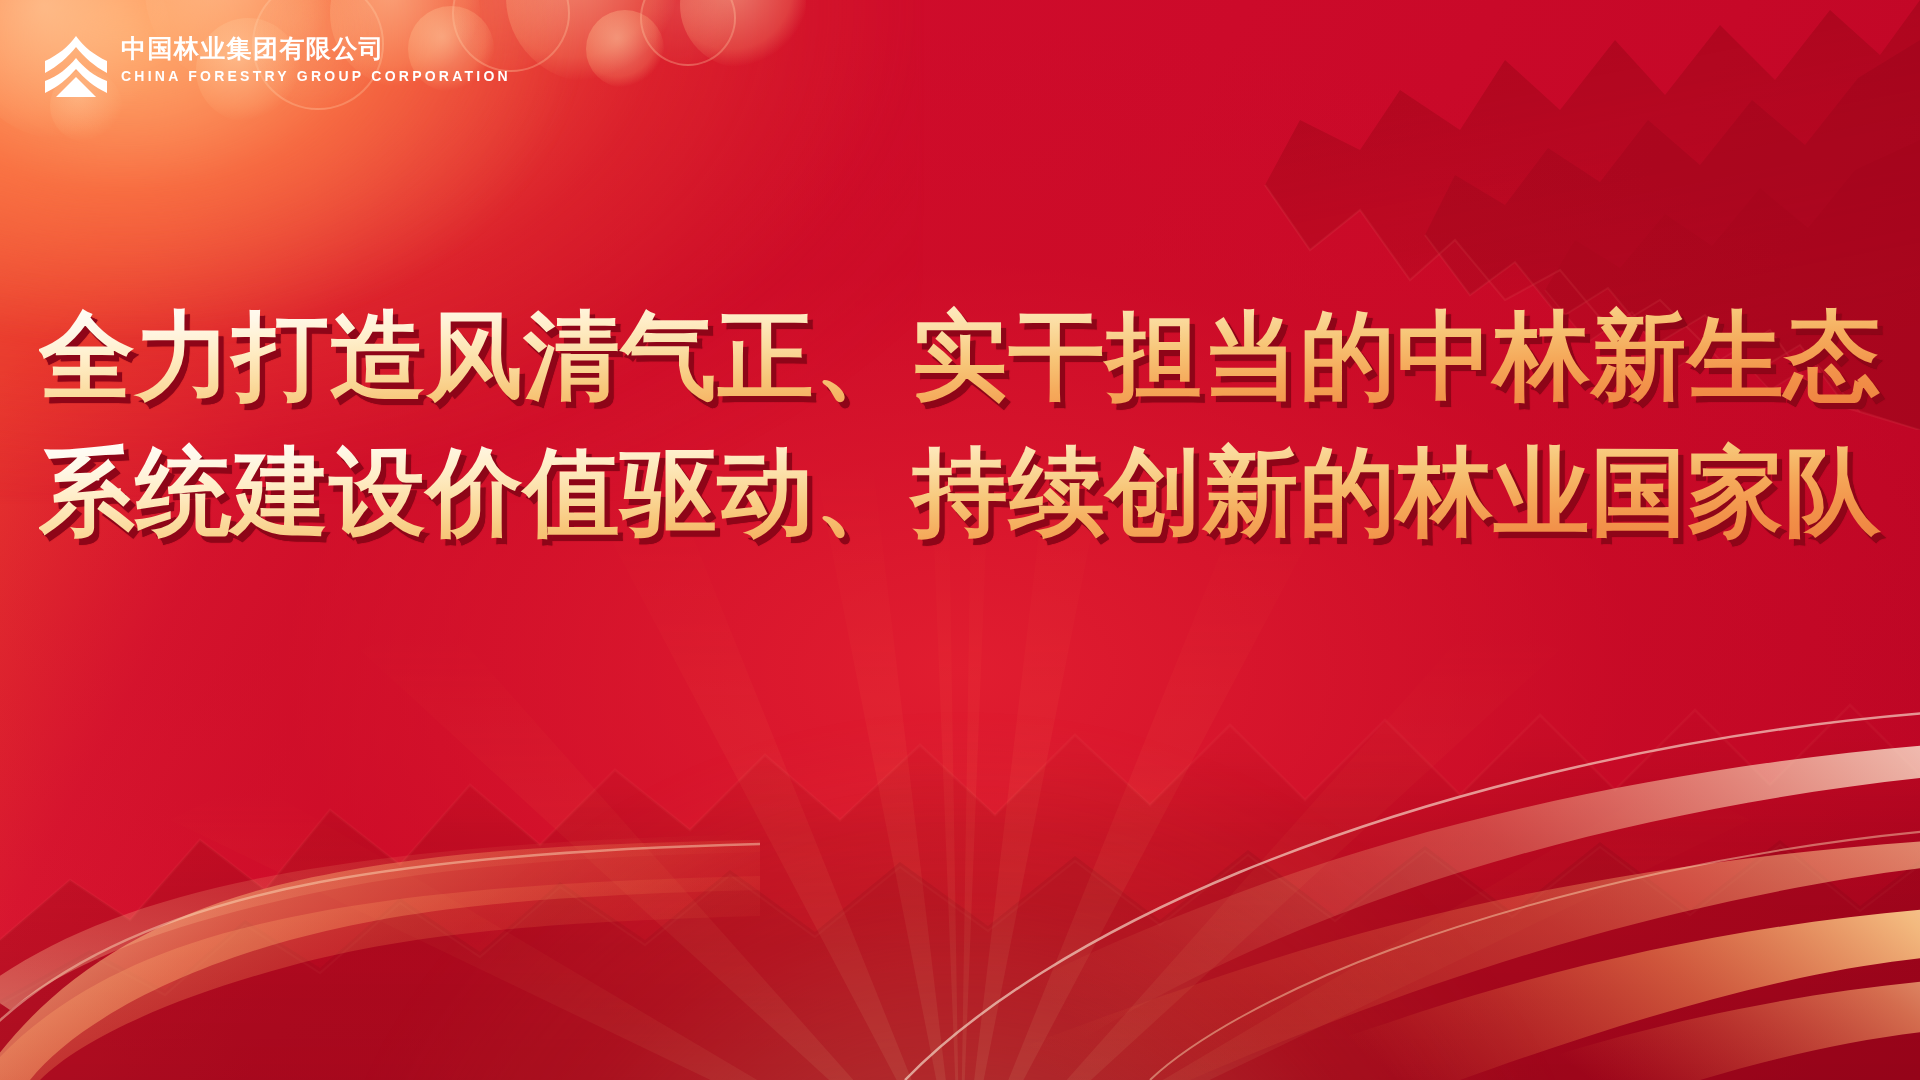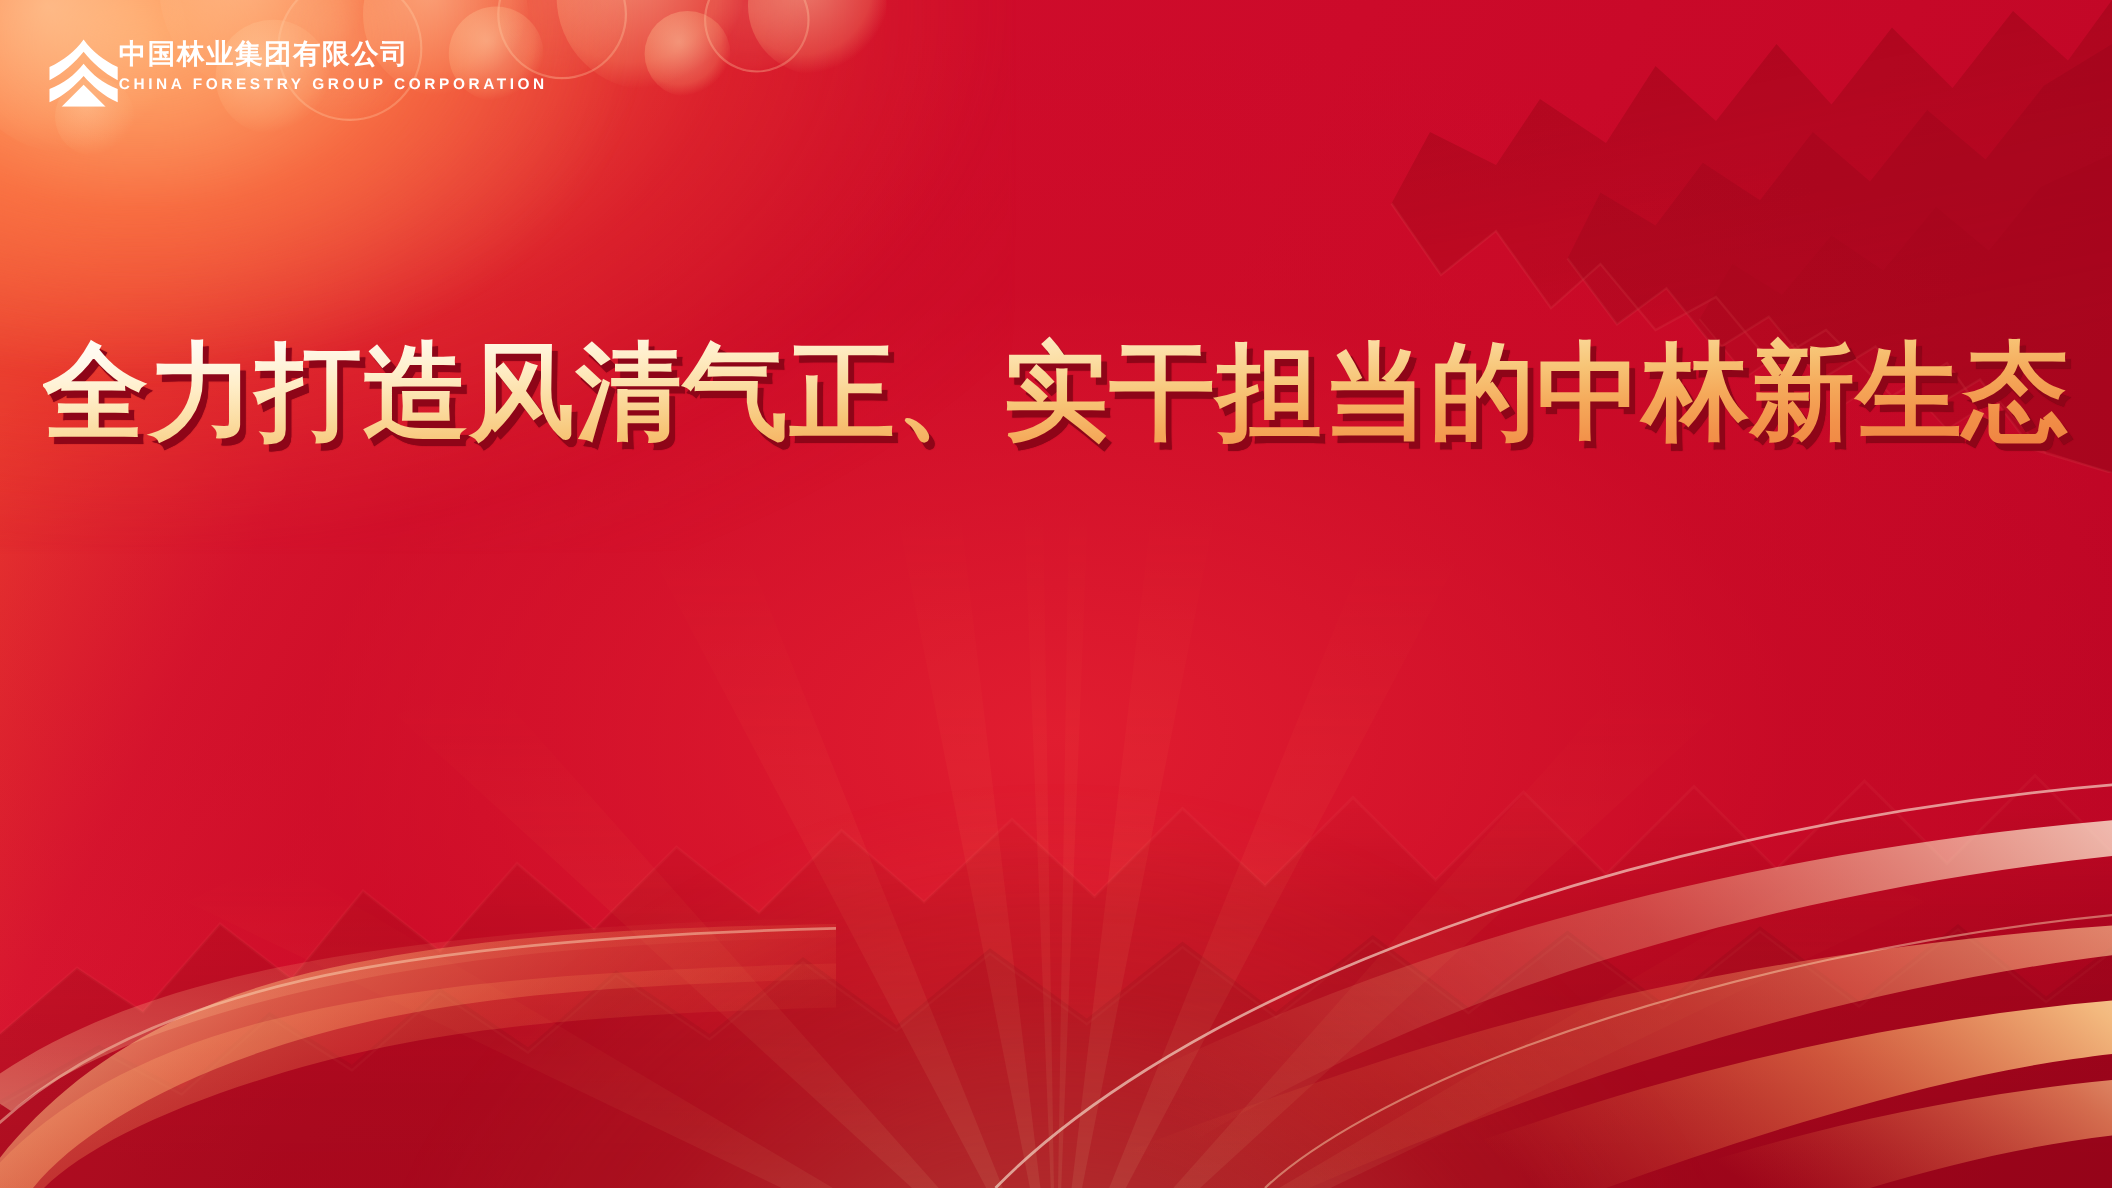--- a/index.html
+++ b/index.html
@@ -48,21 +48,21 @@
     filter:blur(12px);
   }
 
   
   .ribbons { position:absolute; left:0; bottom:0; width:1920px; height:420px; }
   .ribbons-left { position:absolute; left:0; bottom:0; width:760px; height:340px; }
 
   
   .logo-block { position:absolute; left:44px; top:30px; display:flex; align-items:flex-start; }
   .logo-mark { width:64px; height:62px; flex:0 0 auto; margin-top:5px; }
-  .logo-text { padding-top:6px; }
+  .logo-text { margin-left:13px; padding-top:6px; }
   .logo-cn {
     color:#ffffff; font-size:25px; font-weight:700; letter-spacing:1.4px;
     line-height:1.05; white-space:nowrap; font-family:"DejaVu Sans","Liberation Sans",sans-serif;
   }
   .logo-en {
     color:#ffffff; font-size:14px; font-weight:700; letter-spacing:3.25px;
     margin-top:6px; white-space:nowrap; font-family:"Liberation Sans",sans-serif;
   }
 
   
@@ -241,15 +241,19 @@
       <div class="logo-cn">中国林业集团有限公司</div>
       <div class="logo-en">CHINA FORESTRY GROUP CORPORATION</div>
     </div>
   </div>
 
   <div class="headline">
     <div class="hl-line l1">
       <span class="shadow">全力打造风清气正、实干担当的中林新生态</span>
       <span class="fill">全力打造风清气正、实干担当的中林新生态</span>
     </div>
+    <div class="hl-line l2">
+      <span class="shadow">系统建设价值驱动、持续创新的林业国家队</span>
+      <span class="fill">系统建设价值驱动、持续创新的林业国家队</span>
+    </div>
   </div>
 
 </div>
 
 </body></html>

